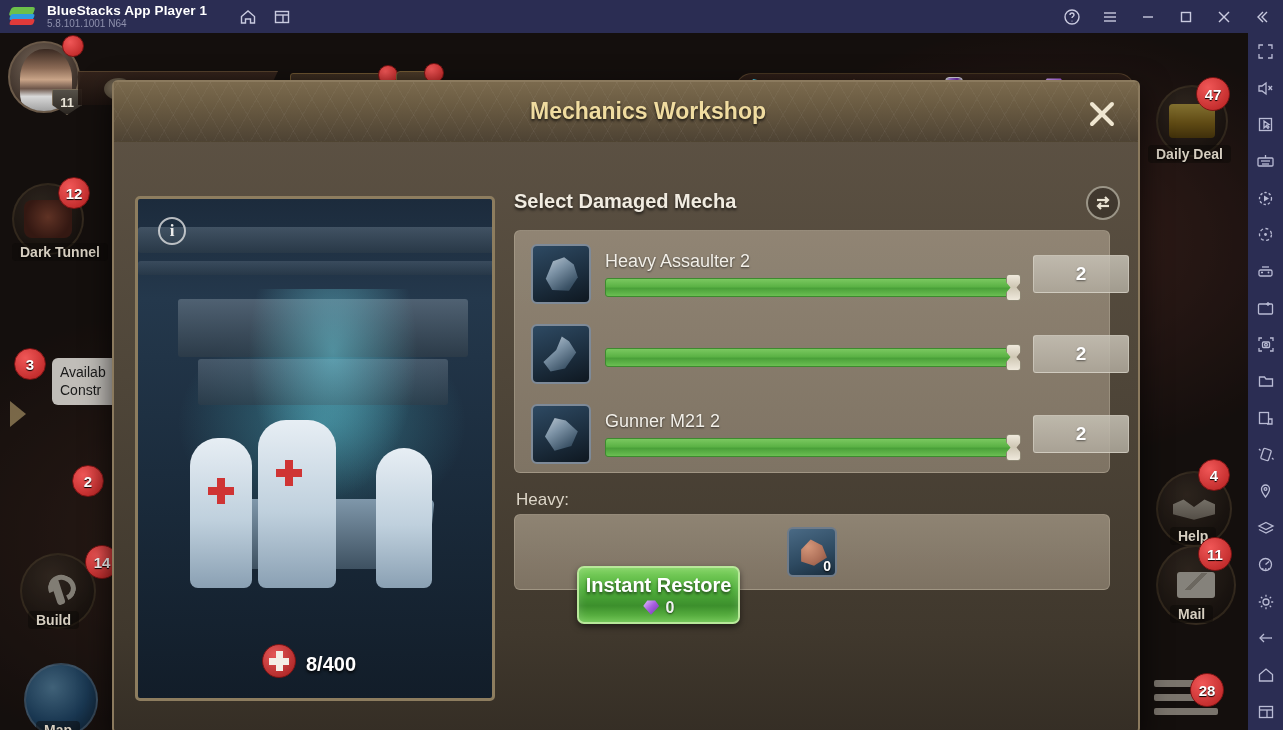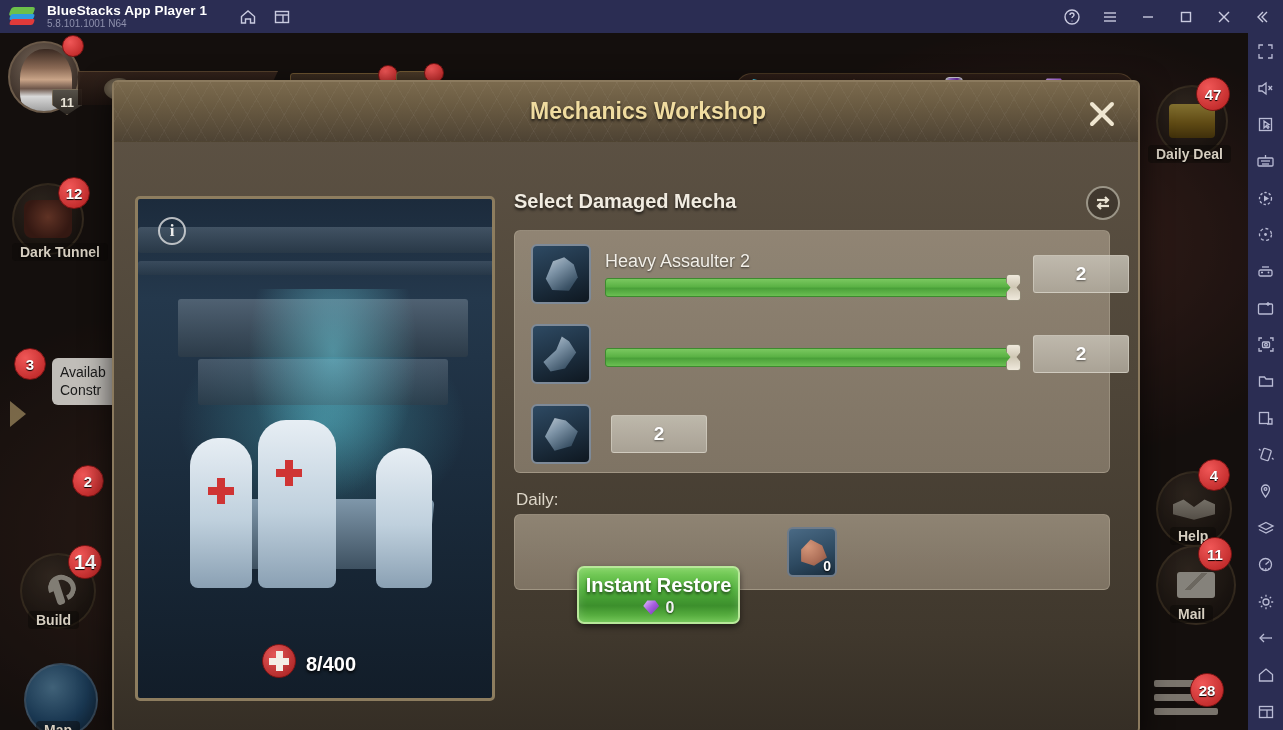--- a/index.html
+++ b/index.html
@@ -461,21 +461,21 @@
     <div class="tooltip-box hud" style="left:52px;top:325px;width:72px">
       <div>Availab</div>
       <div>Constr</div>
     </div>
 
     <div class="badge-dot hud" style="left:72px;top:432px;width:32px;height:32px;font-size:15px">2</div>
 
     <div class="hud-round" style="left:20px;top:520px;width:76px;height:76px">
       <div class="wrench"></div>
     </div>
-    <div class="badge-dot hud" style="left:68px;top:512px;width:34px;height:34px;font-size:20px">14</div>
+    <div class="badge-dot hud" style="left:85px;top:512px;width:34px;height:34px;font-size:15px">14</div>
     <div class="hud-label hud" style="left:28px;top:578px">Build</div>
 
     <div class="hud-round" style="left:22px;top:628px;width:78px;height:78px;border:none;background:none">
       <div class="globe"></div>
     </div>
     <div class="hud-label hud" style="left:36px;top:688px">Map</div>
 
     <div class="hud-round" style="left:1156px;top:52px;width:72px;height:72px">
       <div class="chest"></div>
     </div>
@@ -587,25 +587,32 @@
                 <div class="m-knob"></div>
               </div>
             </div>
             <div class="m-qty">2</div>
           </div>
 
           <div class="mecha-row" style="top:170px">
             <div class="m-thumb t3">
                 <div class="sil"></div>
               </div>
+            <div class="m-right">
+              <div class="m-name">Gunner M21 2</div>
+              <div class="m-slider">
+                <div class="m-track"></div>
+                <div class="m-knob"></div>
+              </div>
+            </div>
             <div class="m-qty">2</div>
           </div>
         </div>
 
-        <div class="cost-label">Daily:</div>
+        <div class="cost-label">Heavy:</div>
         <div class="cost-panel">
           <div class="cost-item">
             <div class="orerock"></div>
             <div class="qty">0</div>
           </div>
         </div>
       </div>
 
       <div class="btn btn-instant">
         <div class="btn-top">Instant Restore</div>

